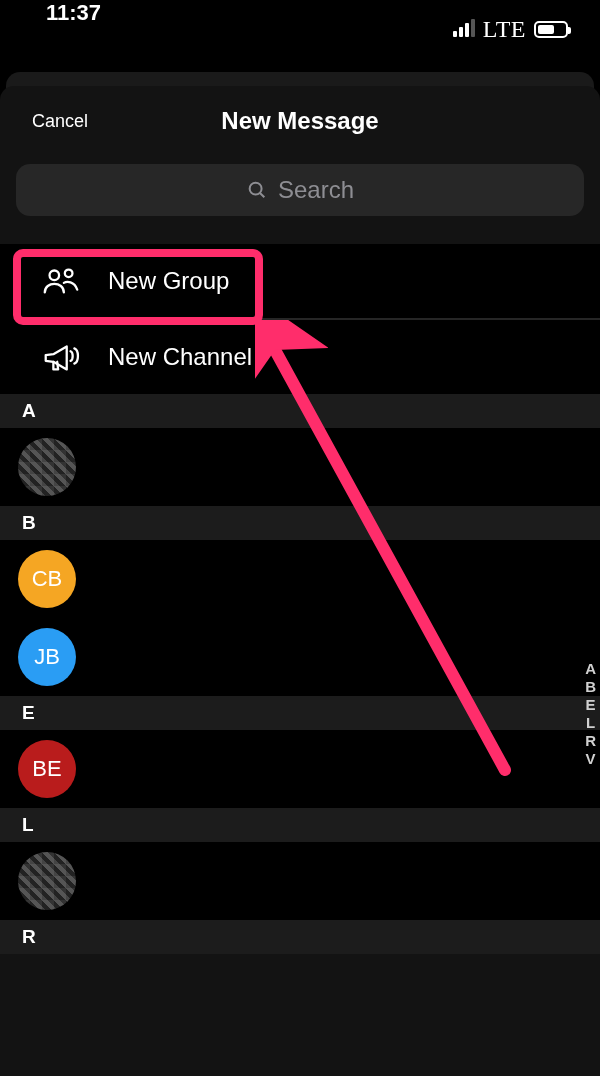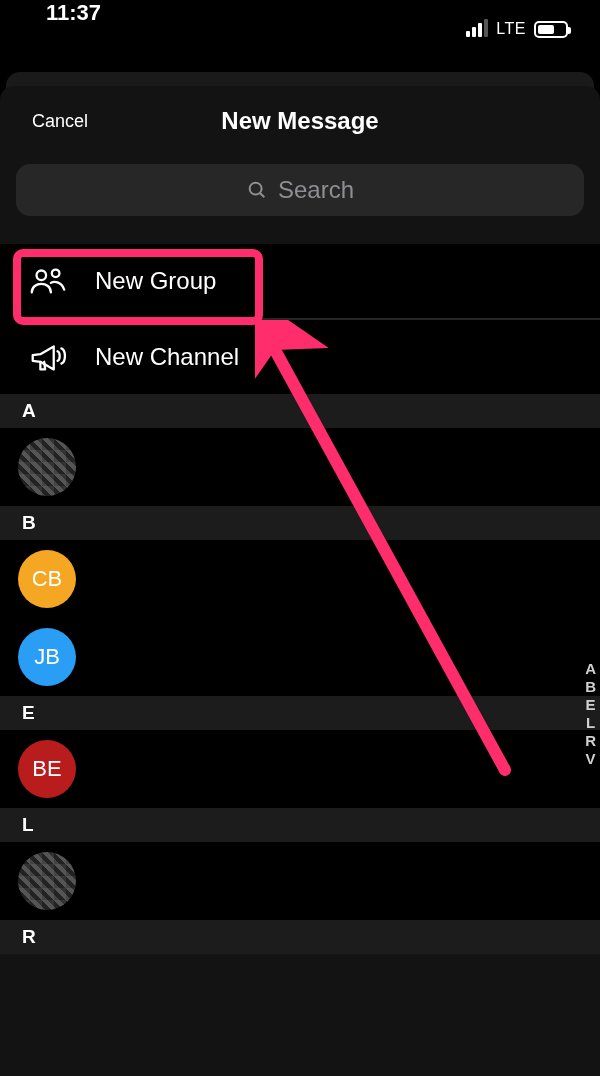--- a/index.html
+++ b/index.html
@@ -1,36 +1,36 @@
 <!DOCTYPE html>
 <html><head>
 <meta charset="utf-8">
 <style>
   * { box-sizing: border-box; margin: 0; padding: 0; }
   html, body { width: 600px; height: 1076px; background: #000; font-family: -apple-system, "Helvetica Neue", Arial, sans-serif; color: #fff; overflow: hidden; position: relative; }
   .status-bar { height: 58px; display: flex; justify-content: space-between; padding: 0 32px 0 46px; font-size: 22px; font-weight: 600; }
   .status-right { display: flex; align-items: center; gap: 8px; }
-  .lte { font-size: 16px; letter-spacing: 0.5px; font-weight: 500;}
+  .lte { font-size: 24px; letter-spacing: 0.5px; font-weight: 500; font-family: Liberation Serif, serif;}
   .signal-bars { display: inline-flex; align-items: flex-end; gap: 2px; height: 16px; }
   .signal-bars span { width: 4px; background: #fff; border-radius: 1px; }
   .signal-bars span:nth-child(1){height:6px;} .signal-bars span:nth-child(2){height:10px;} .signal-bars span:nth-child(3){height:14px;} .signal-bars span:nth-child(4){height:18px; background:#555;}
   .battery { width: 34px; height: 17px; border: 2px solid #fff; border-radius: 5px; position: relative; display: flex; align-items: center; padding: 2px; }
   .battery::after { content:""; position:absolute; right:-5px; top:4px; width:3px; height:7px; background:#fff; border-radius:0 2px 2px 0;}
   .battery-fill { background:#fff; height:100%; width:60%; border-radius:2px;}
   .sheet-back { position:absolute; top:72px; left:6px; right:6px; height:20px; background:#1a1a1a; border-radius:14px 14px 0 0;}
   .sheet { position:absolute; top:86px; left:0; right:0; bottom:0; background:#131313; border-radius:14px 14px 0 0;}
   .sheet-header { height:70px; display:flex; align-items:center; justify-content:center; position:relative;}
   .cancel { position:absolute; left:32px; font-size:18px; font-weight:400;}
   .title { font-size:24px; font-weight:600;}
   .search-wrap { padding: 8px 16px 28px; }
   .search { background:#272727; height:52px; border-radius:14px; display:flex; align-items:center; justify-content:center; gap:10px;}
   .search-icon { width:22px; height:22px; }
   .search-text { color:#8e8e93; font-size:24px;}
   .options { background:#000; }
-  .opt { display:flex; align-items:center; height:74px; padding-left:27px; gap:26px; position:relative;}
+  .opt { display:flex; align-items:center; height:74px; padding-left:40px; gap:26px; position:relative;}
   .opt .icon { width:42px; height:42px; flex-shrink:0; display:flex; align-items:center; justify-content:center;}
   .opt-label { font-size:24px; font-weight:400;}
   .opt-sep { height:1px; background:#262626; margin-left:98px;}
   .highlight-box { position:absolute; border:8px solid #ff2d6b; border-radius:10px; left:13px; top:249px; width:250px; height:76px; pointer-events:none; z-index:50;}
   .arrow { position:absolute; z-index:51; pointer-events:none; }
   .contacts { background:#000; }
   .section-header { background:#1c1c1c; height:34px; display:flex; align-items:center; padding-left:22px; font-size:19px; font-weight:600;}
   .contact-row { height:78px; display:flex; align-items:center; padding-left:18px;}
   .avatar { width:58px; height:58px; border-radius:50%; display:flex; align-items:center; justify-content:center; font-size:22px; font-weight:500; color:#fff; flex-shrink:0;}
   .avatar.img { background: linear-gradient(45deg,#444 25%, #222 25%, #222 50%, #555 50%, #555 75%, #333 75%); background-size:12px 12px; filter:blur(0.5px);}

